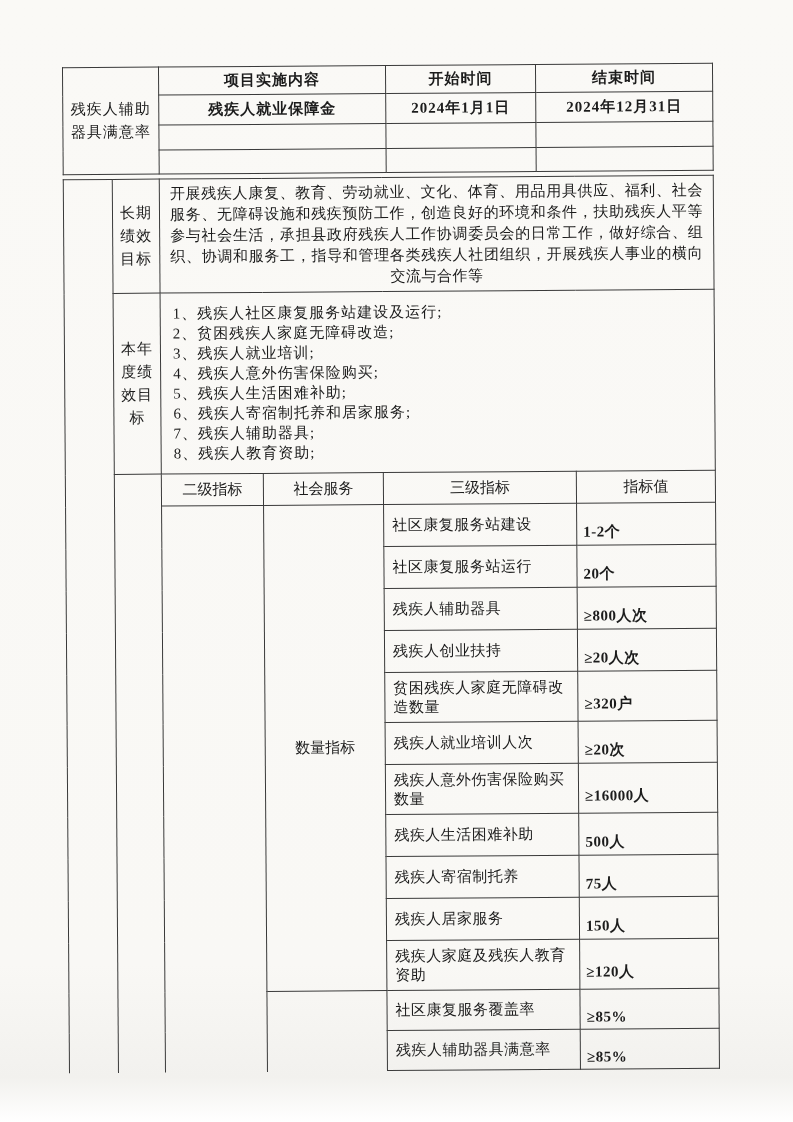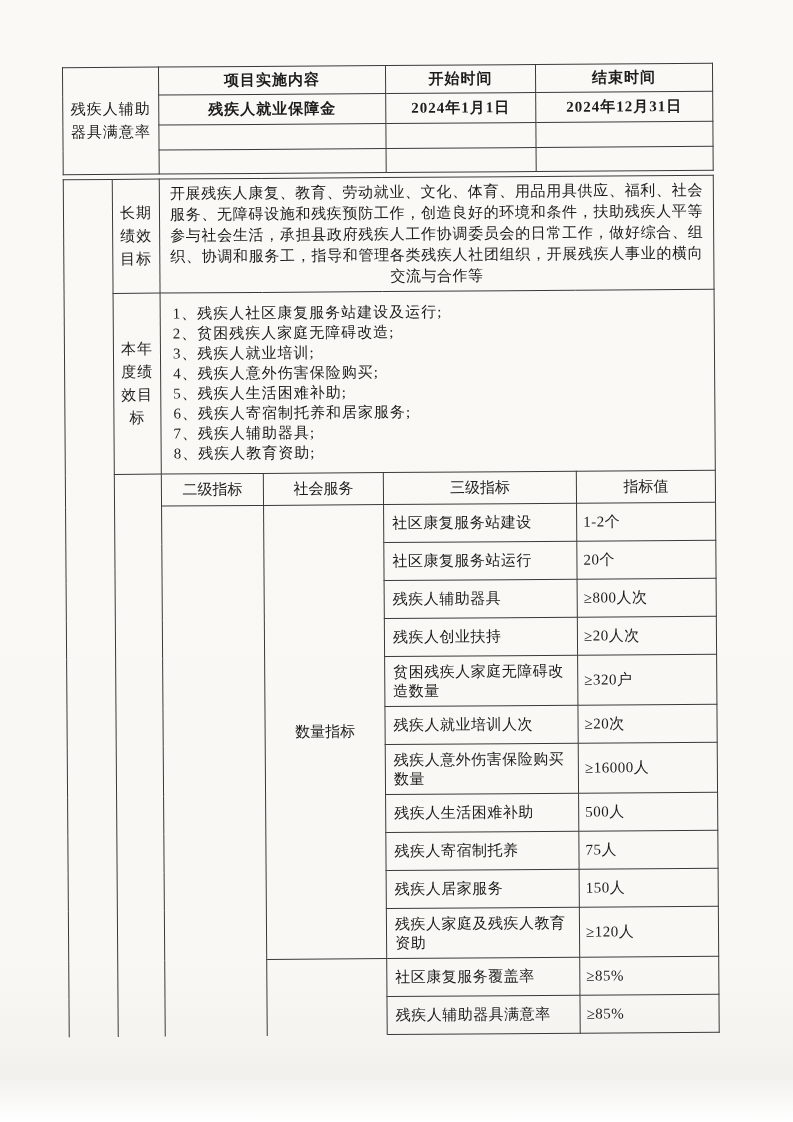--- a/index.html
+++ b/index.html
@@ -67,22 +67,23 @@
   }
   .n {
     text-align: left;
     padding: 3px 6px 3px 8px;
     line-height: 19px;
     letter-spacing: 0.5px;
     word-break: break-all;
   }
   .v {
     text-align: left;
-    padding: 3px 4px 3px 6px;
+    padding: 19px 4px 3px 6px;
     letter-spacing: 0.5px;
+    font-weight: bold;
   }
   .nb { border-bottom: none !important; }
   .hdr { height: 32px; }
 </style>
 </head>
 <body>
 
 <div class="content">
 
   <table class="t1">

